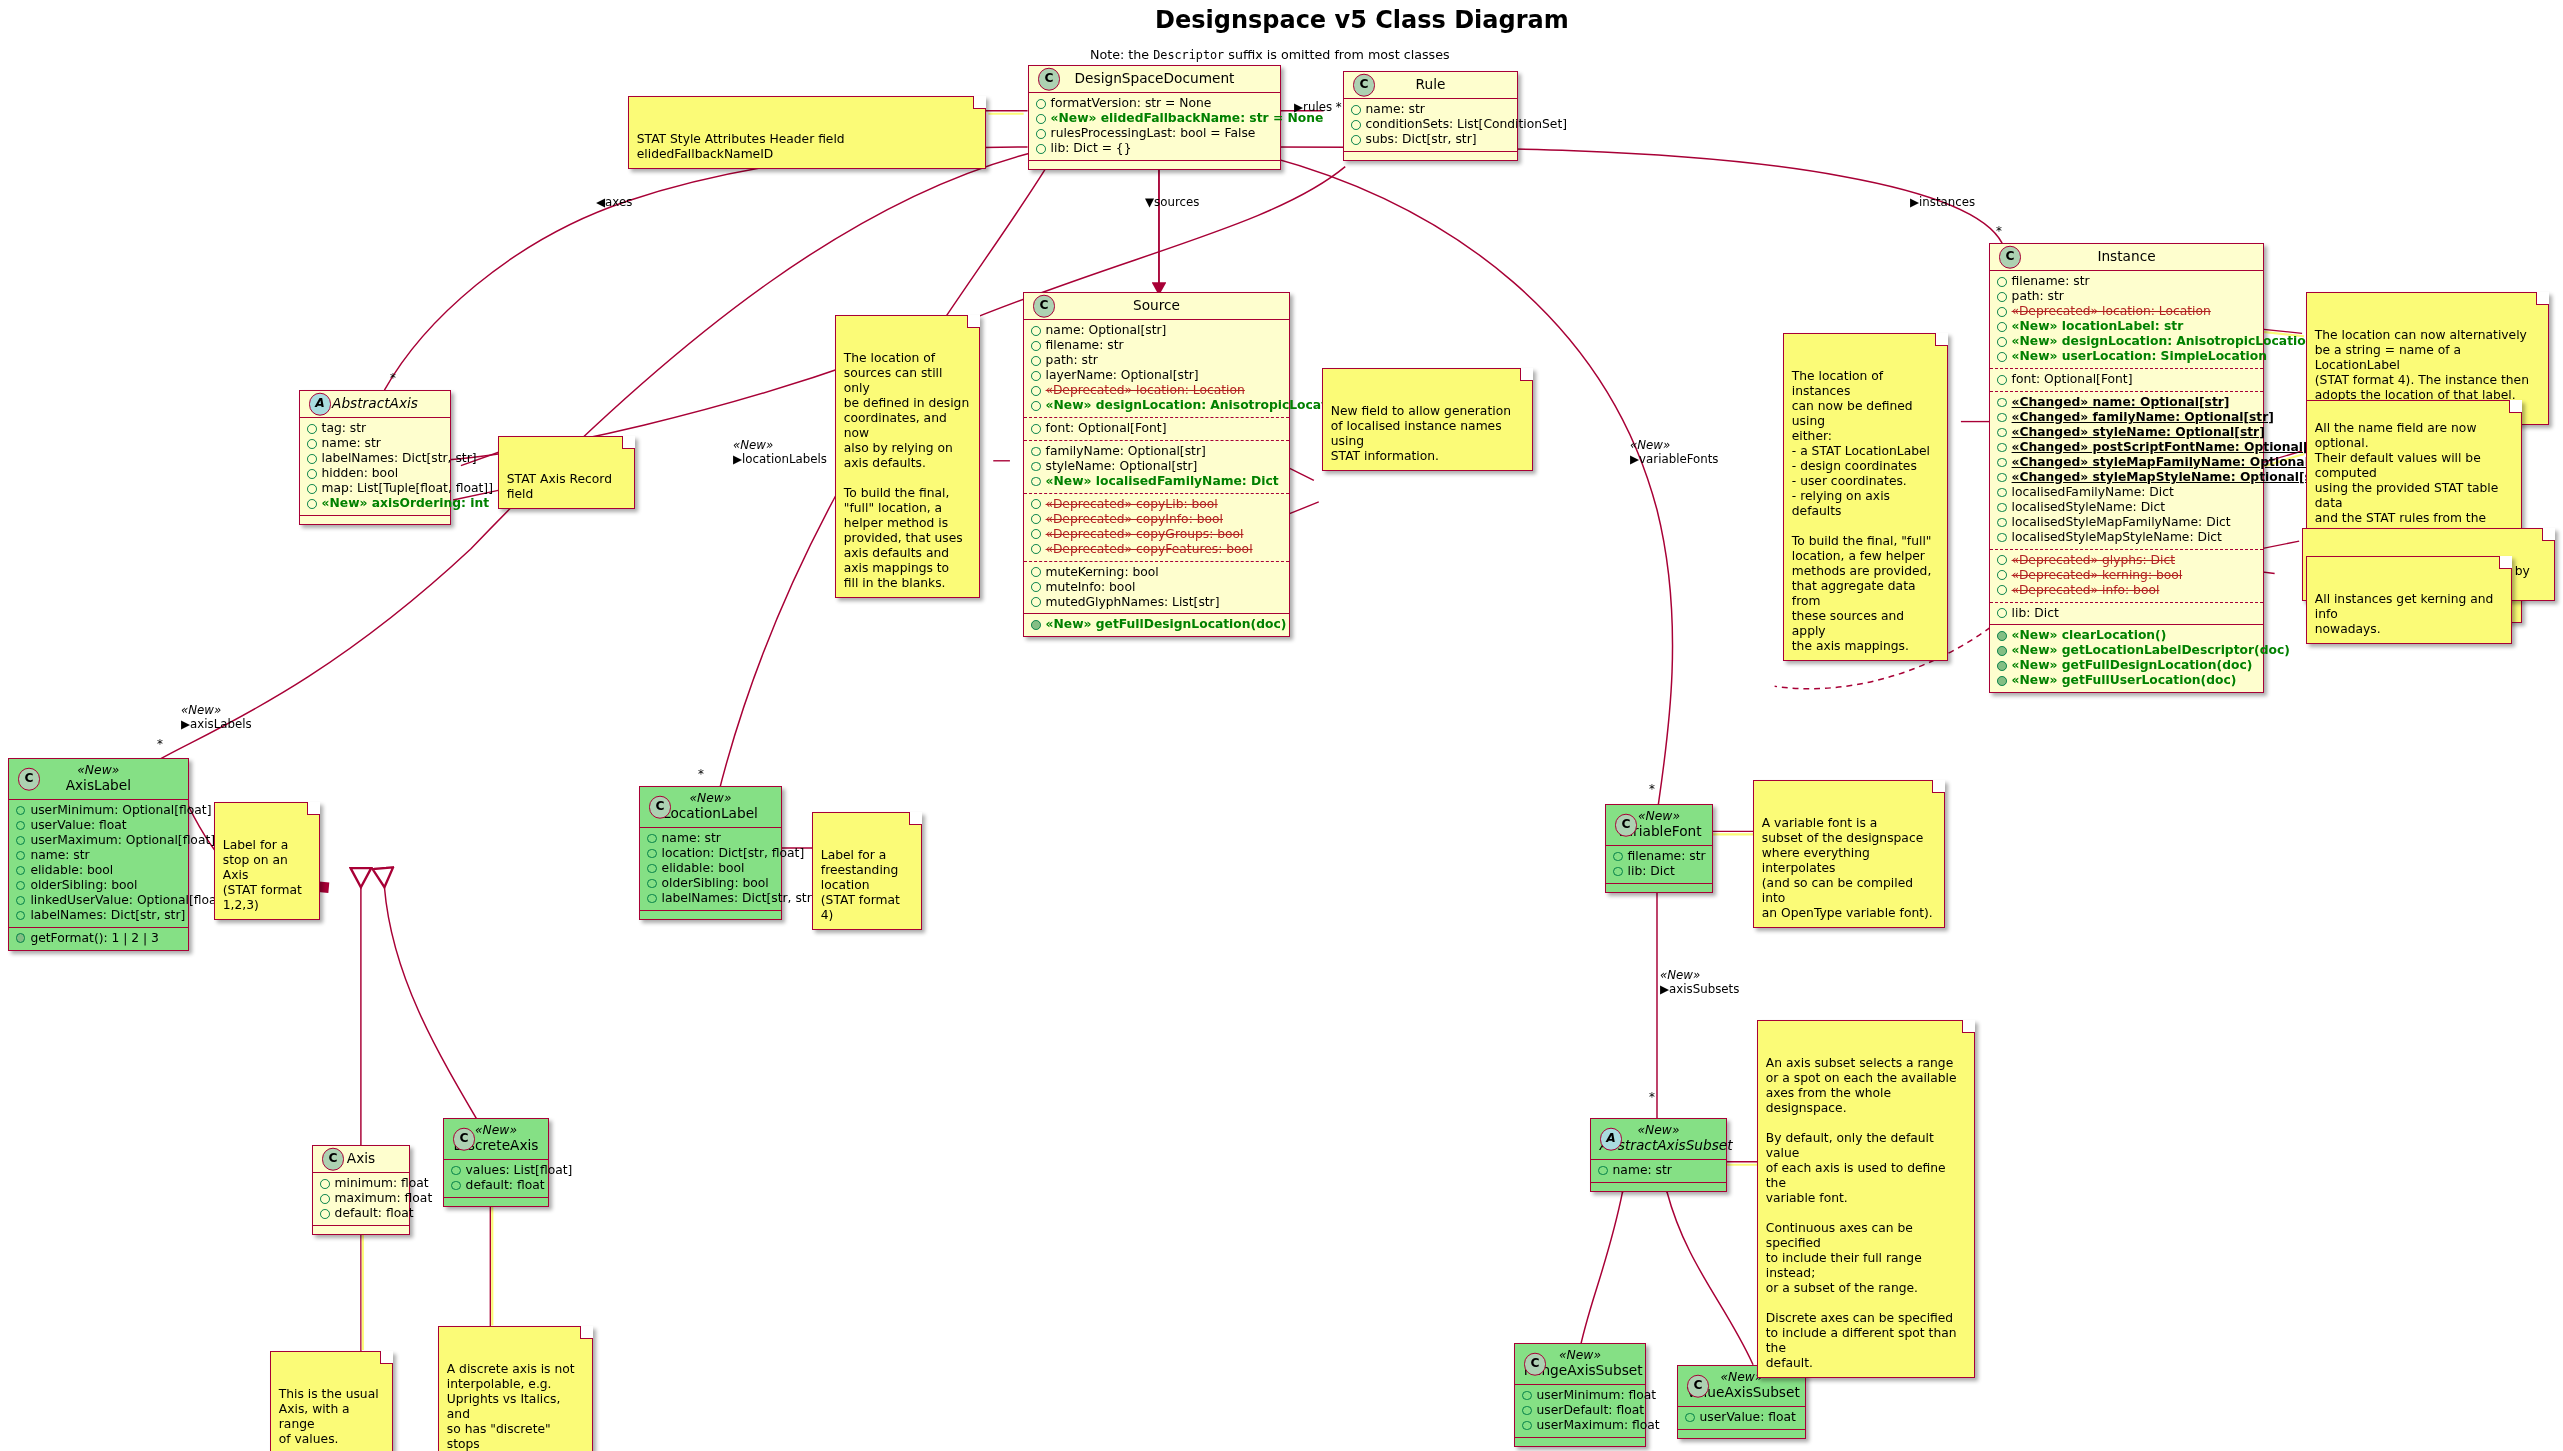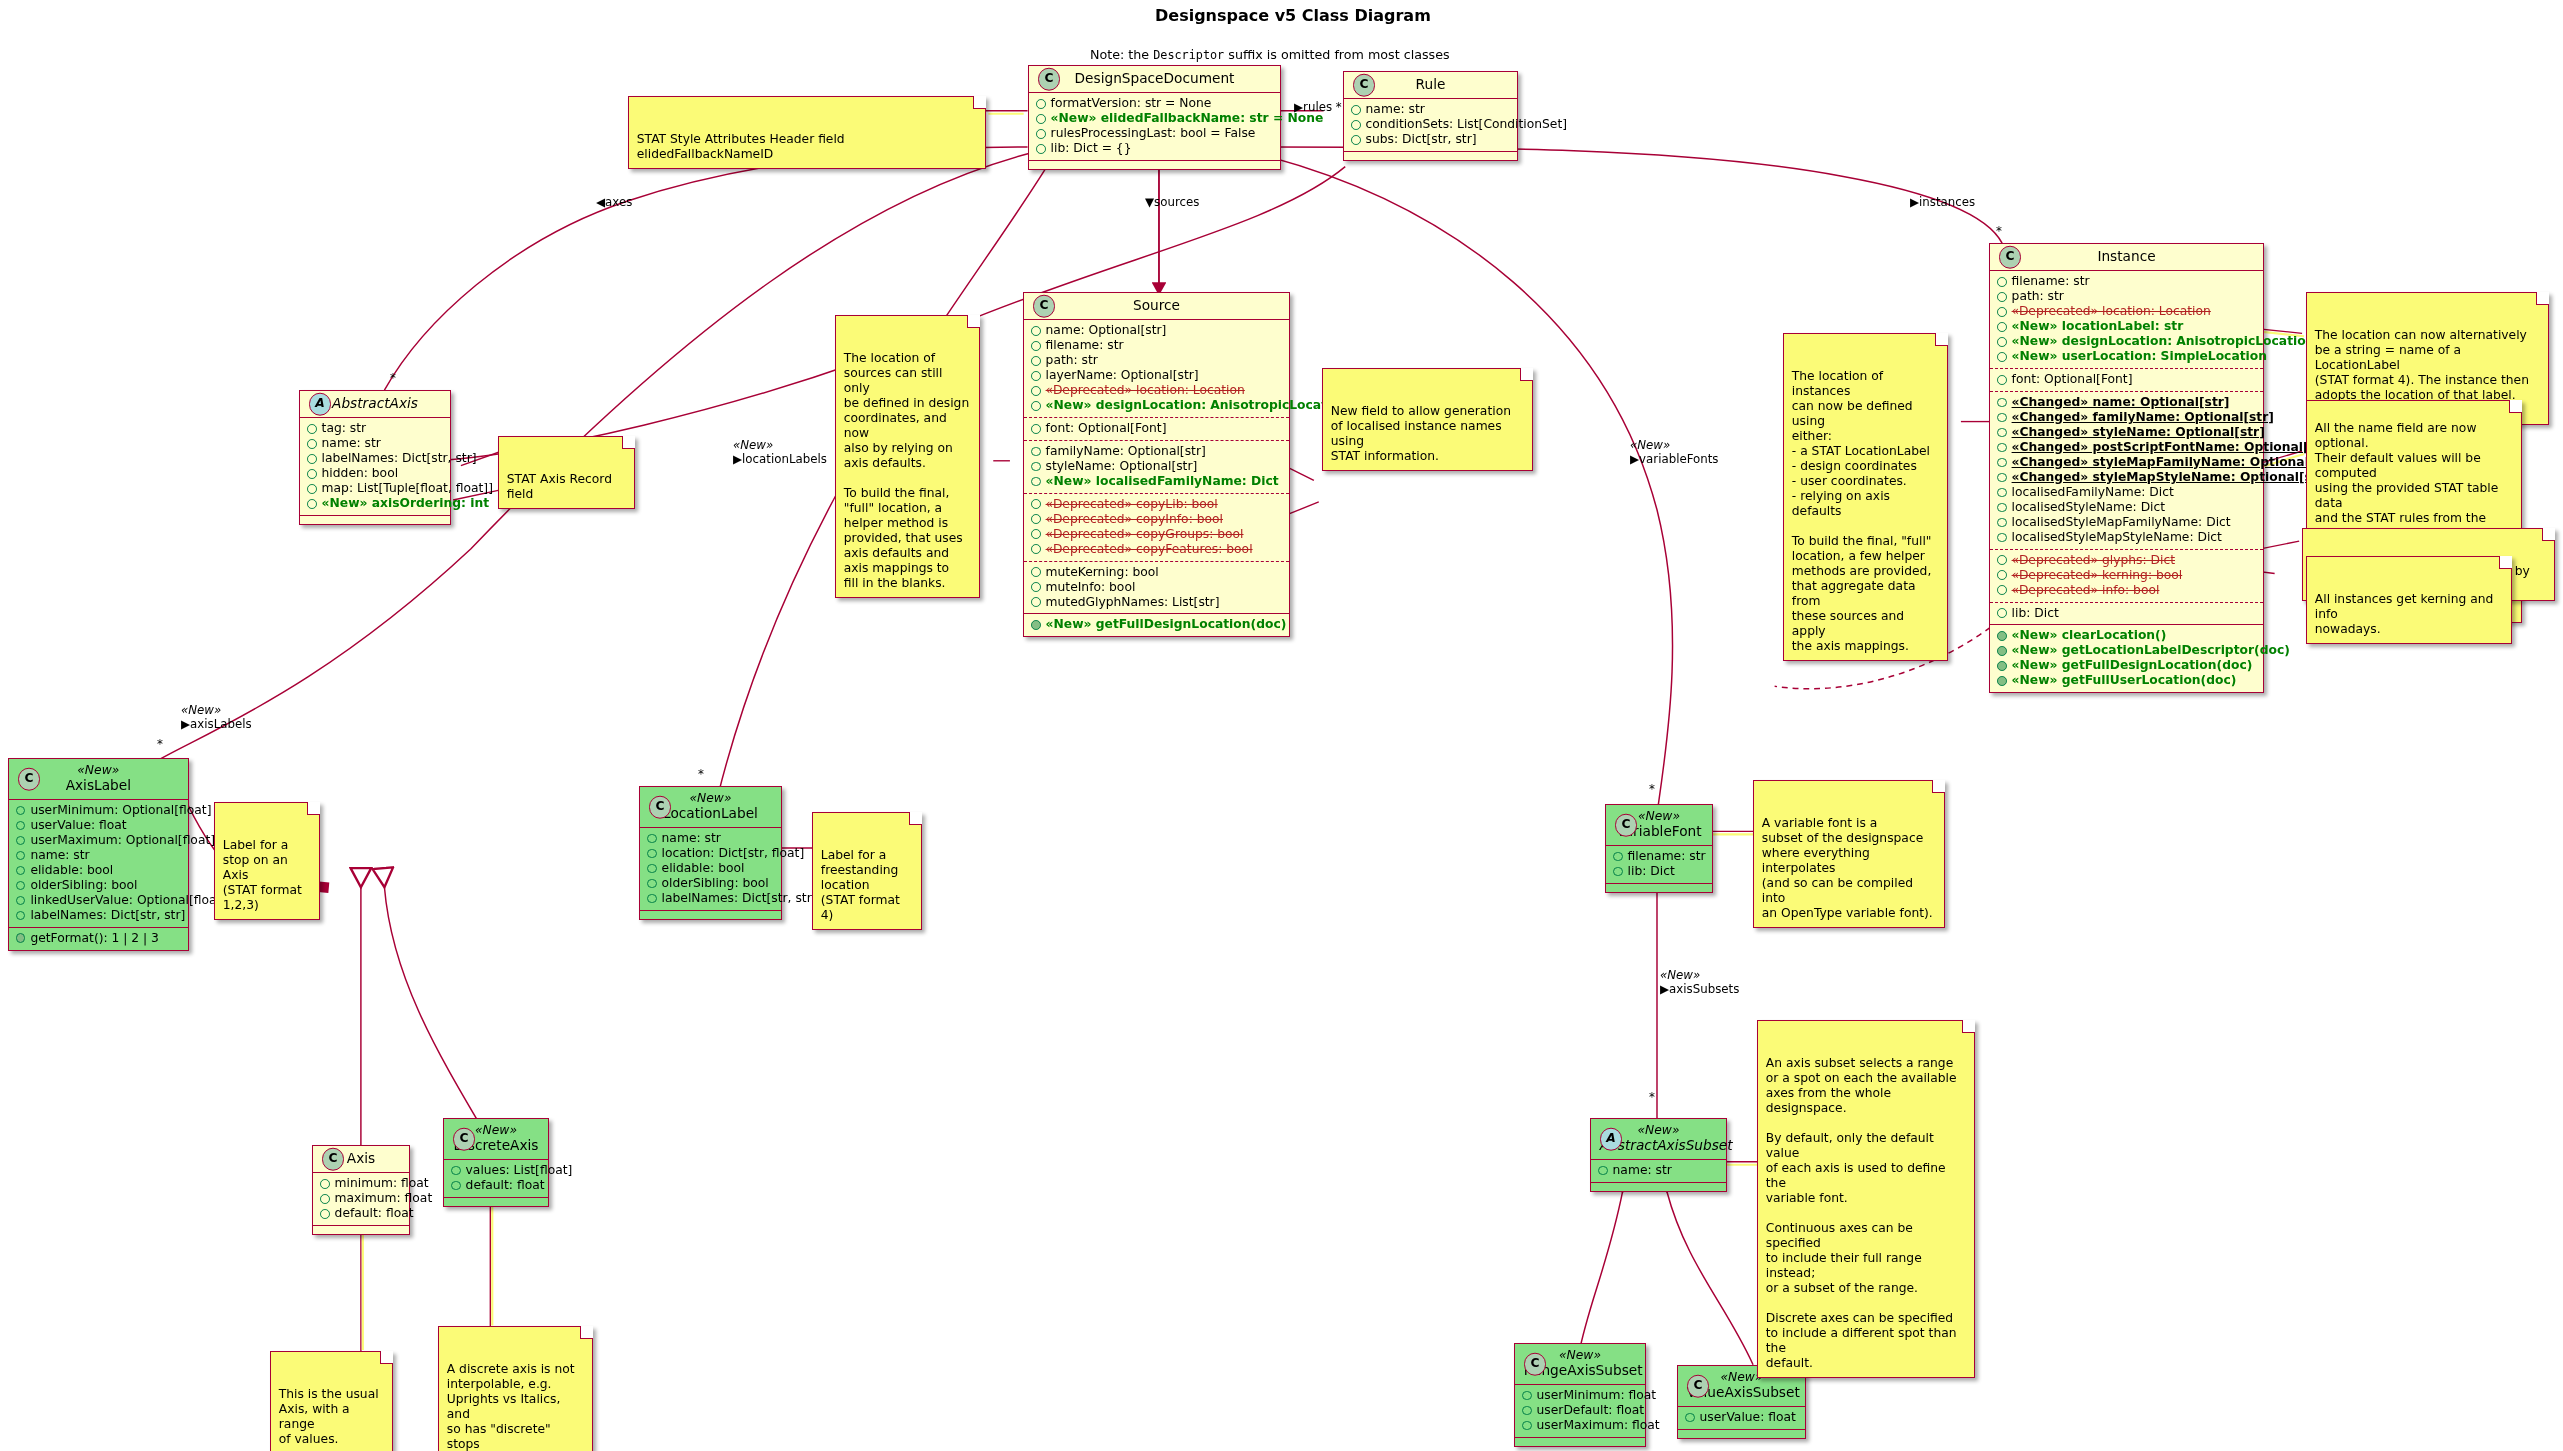--- a/index.html
+++ b/index.html
@@ -2,21 +2,21 @@
 <html><head>
 <meta charset="utf-8">
 <style>
   html,body{margin:0;padding:0;background:#ffffff;}
   body{width:2563px;height:1451px;position:relative;overflow:hidden;
        font-family:"DejaVu Sans","Liberation Sans",sans-serif;color:#000;}
   #stage{position:absolute;left:0;top:0;width:2563px;height:1451px;}
   svg#wires{position:absolute;left:0;top:0;width:2563px;height:1451px;pointer-events:none;}
 
   
-  .diag-title{position:absolute;font-size:16px;font-weight:bold;white-space:nowrap;}
+  .diag-title{position:absolute;font-size:24px;font-weight:bold;white-space:nowrap;}
   .diag-sub{position:absolute;font-size:12.7px;white-space:nowrap;}
   .mono{font-family:"DejaVu Sans Mono","Liberation Mono",monospace;font-size:11.8px;}
 
   
   .cls{position:absolute;border:1.6px solid #A80036;background:#FEFECE;
        box-shadow:2.9px 2.9px 3.9px rgba(0,0,0,.33);box-sizing:border-box;}
   .cls.green{background:#85E085;}
   .cls .hdr{padding:4.9px 8.8px 5.9px 8.8px;text-align:center;position:relative;}
   .cls .hdr .stereo{display:block;font-size:12.3px;font-style:italic;line-height:13.7px;}
   .cls .hdr .cname{display:block;font-size:13.7px;line-height:15.7px;}

